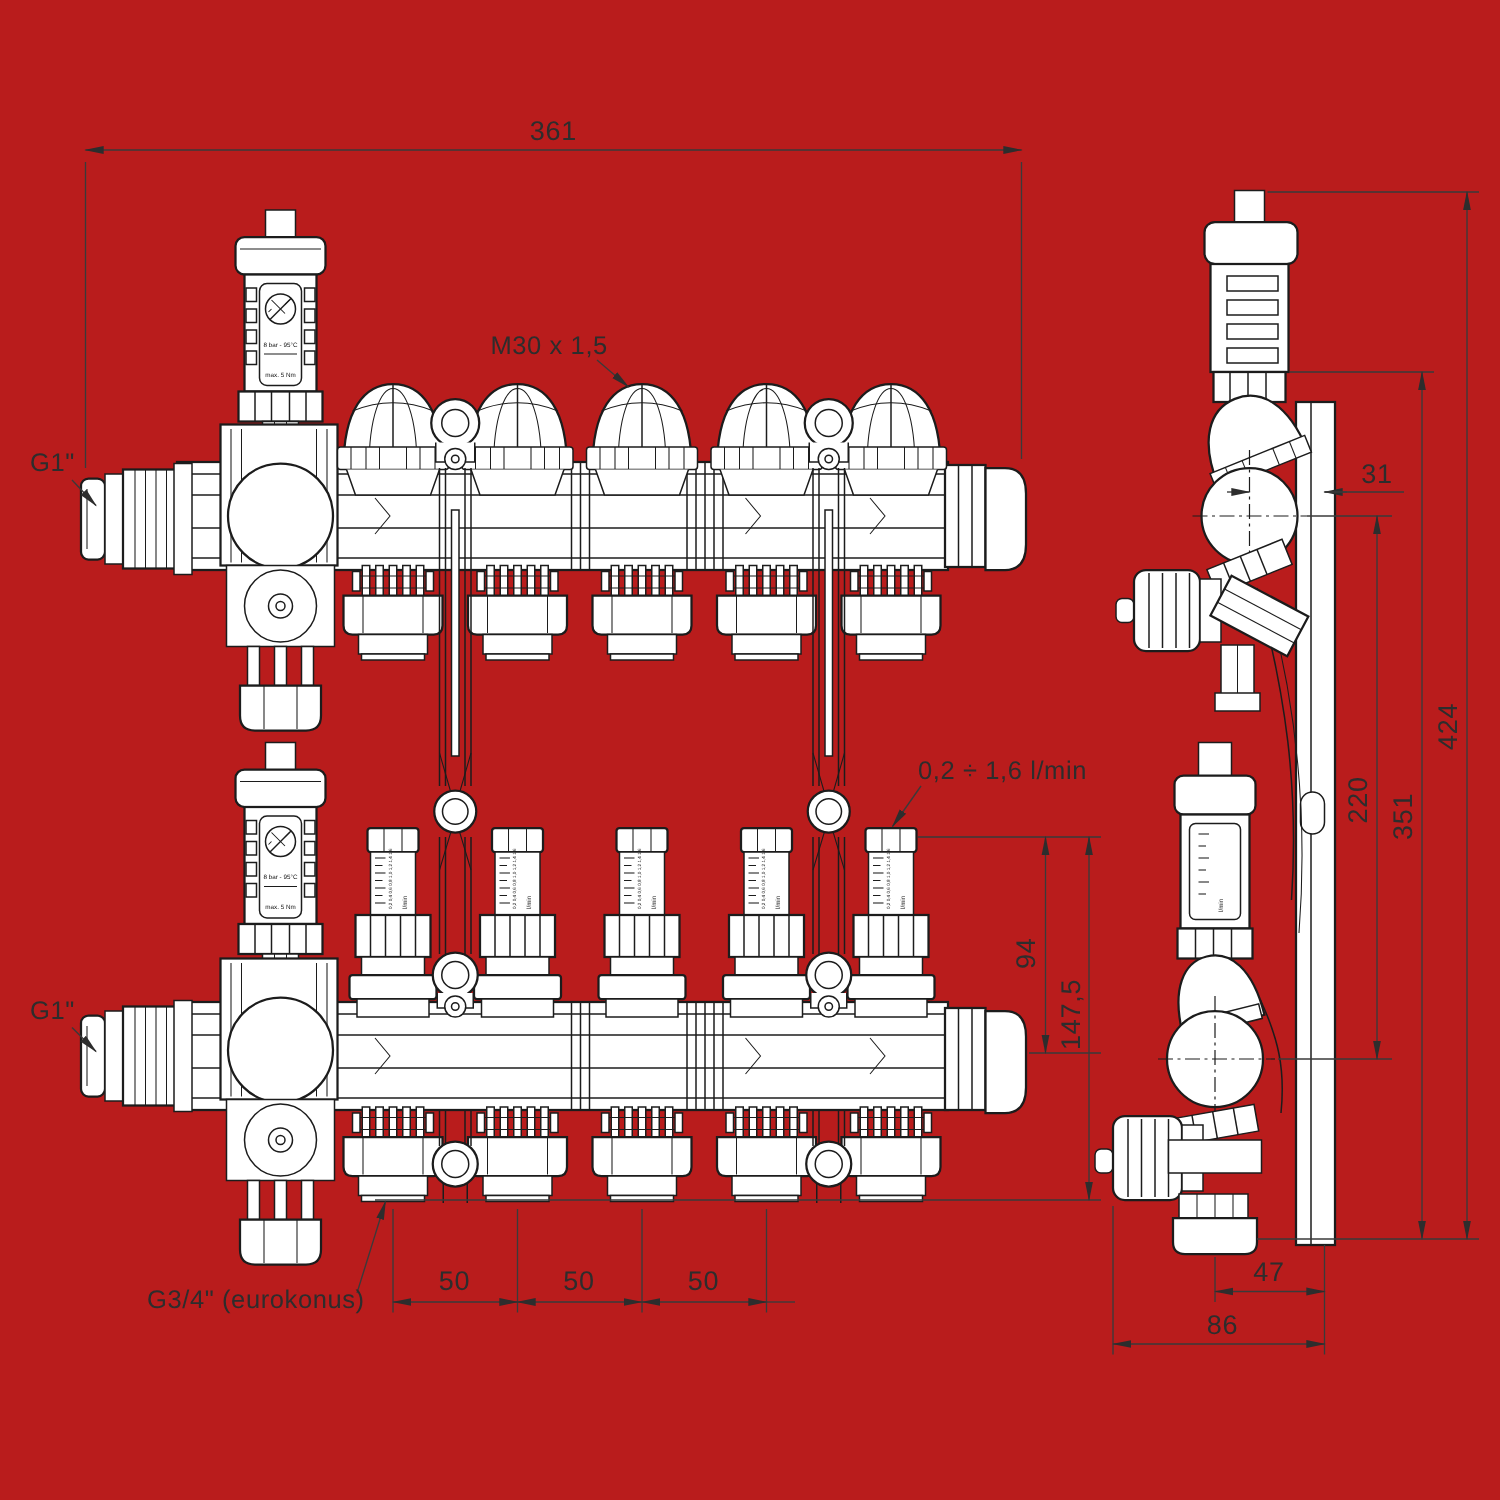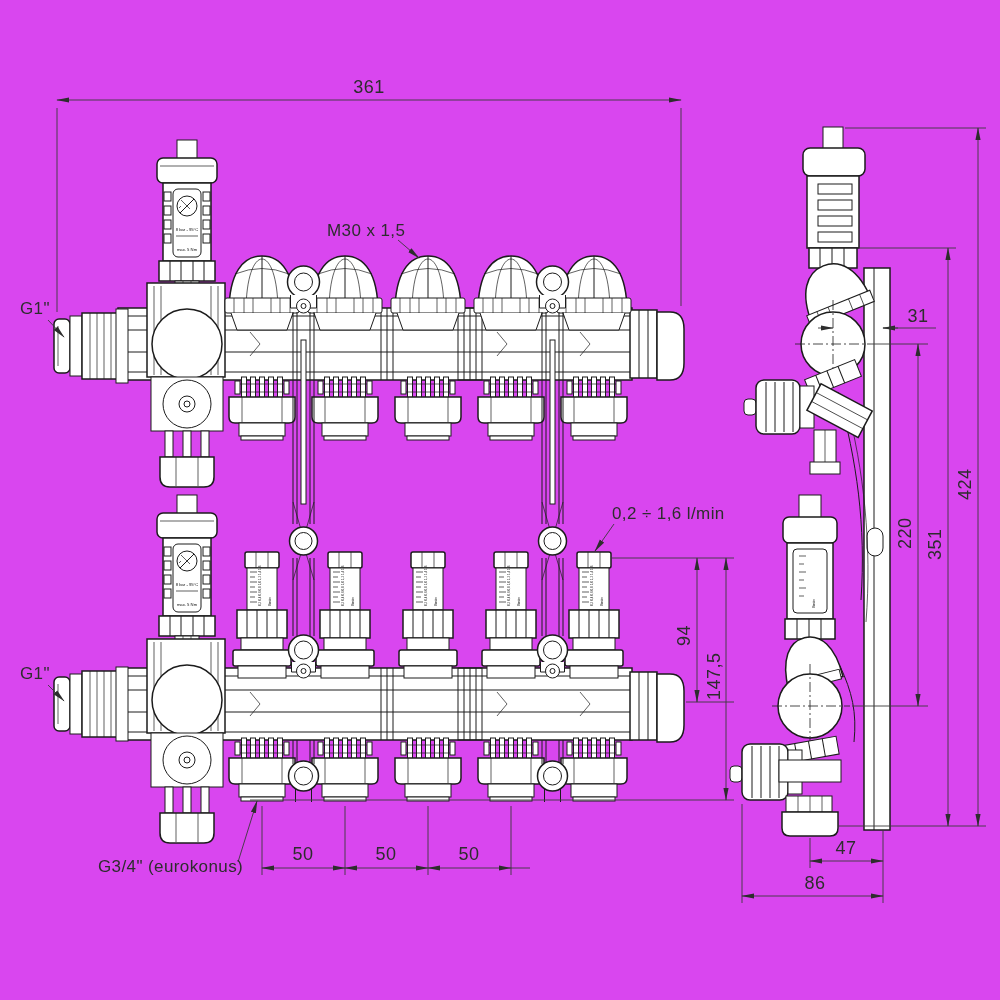--- a/index.html
+++ b/index.html
@@ -1,16 +1,16 @@
 <!DOCTYPE html>
 <html><head>
 <meta charset="utf-8">
 <style>
   html,body{margin:0;padding:0;background:#ffffff;}
-  .stage{width:1000px;height:1000px;background:#d946ef;position:relative;font-family:"Liberation Sans",sans-serif;}
+  .stage{width:1000px;height:1000px;background:#b91c1c;position:relative;font-family:"Liberation Sans",sans-serif;}
   svg{display:block}
   .ln{stroke:#1c1c1c;stroke-width:1;fill:none}
   .fw{stroke:#1c1c1c;stroke-width:1;fill:#ffffff}
   .fw2{stroke:#1c1c1c;stroke-width:1.5;fill:#ffffff}
   .thin{stroke:#1c1c1c;stroke-width:.7;fill:none}
   .dim{stroke:#3a3a3a;stroke-width:.9;fill:none}
   .dimtxt{fill:#2d2d2d;font-size:18px;letter-spacing:.5px}
   .lbltxt{fill:#2d2d2d;font-size:17px;letter-spacing:.4px}
   .micro{fill:#111;font-size:4.2px}
   .micro2{fill:#111;font-size:3.1px}

